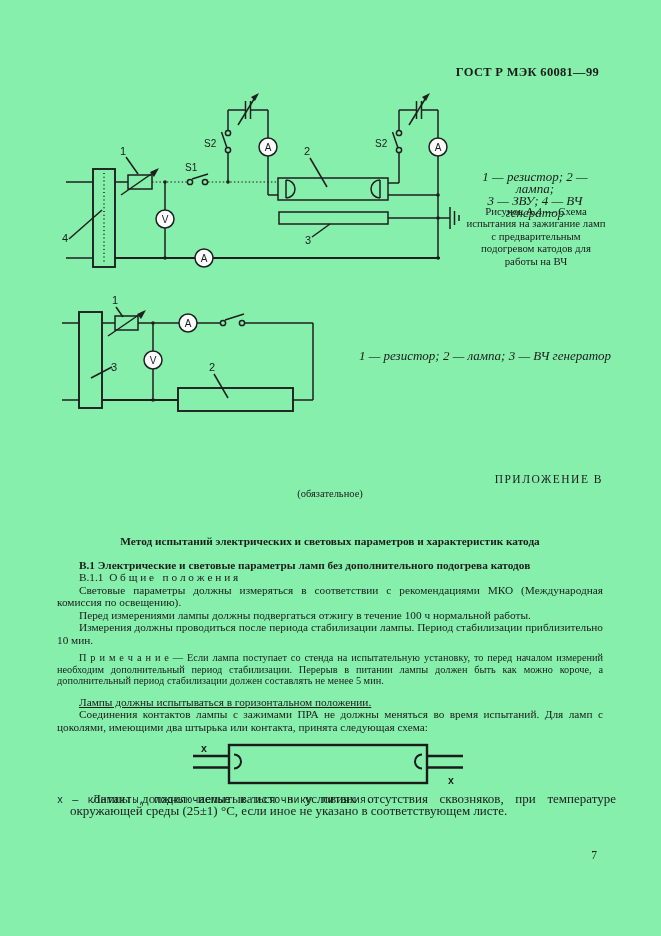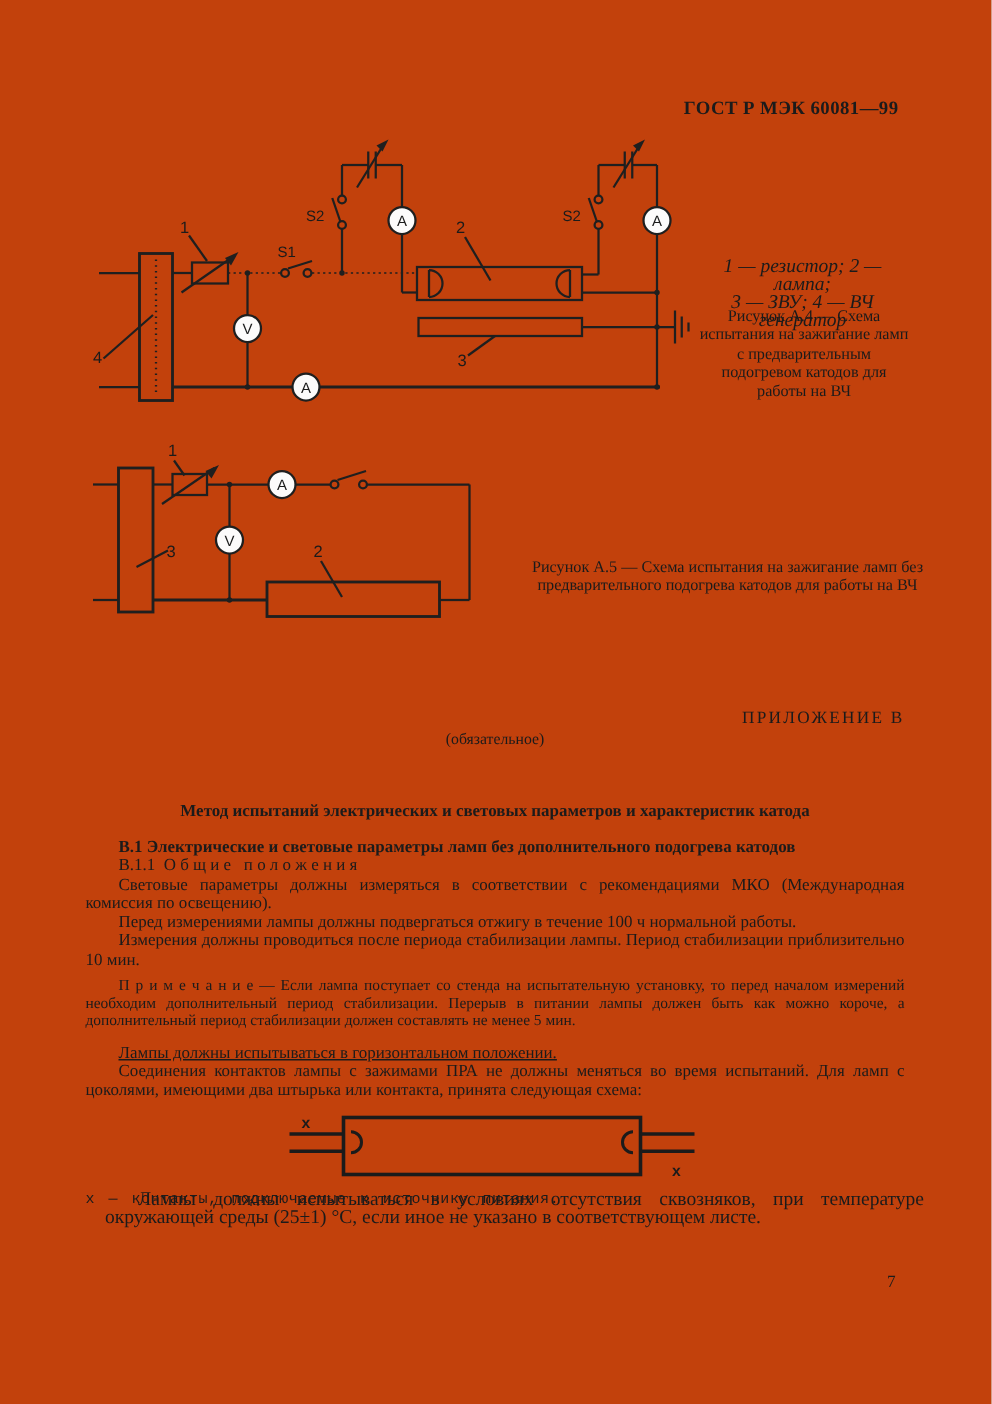--- a/index.html
+++ b/index.html
@@ -1,19 +1,19 @@
 <!DOCTYPE html>
 <html><head>
 <meta charset="utf-8">
 <style>
   html,body{margin:0;padding:0;background:#e8e8e8;}
   .page{
     position:relative;
     width:661px;height:936px;
-    background:#c2410c;
+    background:#86efac;
     font-family:"Liberation Serif", serif;
     color:#1b1b1b;
     overflow:hidden;
   }
   .abs{position:absolute;}
   .doc-header{
     top:65px;right:62px;
     font-size:12.5px;font-weight:bold;letter-spacing:.3px;
   }
   .fig-a4-svg{left:58px;top:88px;}
@@ -247,21 +247,21 @@
     </g>
     <g>
       <rect class="w2" x="120" y="98" width="115" height="23" fill="#fcfbfb"></rect>
     </g>
     <text x="53" y="81">3</text>
     <line class="w" x1="33" y1="88" x2="54" y2="77"></line>
     <text x="151" y="81">2</text>
     <line class="w" x1="156" y1="84" x2="170" y2="108"></line>
   </svg>
 
-  <div class="abs fig-caption fig-a5-caption">Рисунок А.5 — Схема испытания на зажигание ламп без предварительного подогрева катодов для работы на ВЧ</div>
+  <div class="abs fig-legend fig-a5-legend">1 — резистор; 2 — лампа; 3 — ВЧ генератор</div>
 
   <div class="abs appendix-title">ПРИЛОЖЕНИЕ В</div>
   <div class="abs main-heading">Метод испытаний электрических и световых параметров и характеристик катода</div>
   <div class="abs appendix-subtitle">(обязательное)</div>
 
   <div class="abs body-text">
     <p class="bold">В.1 Электрические и световые параметры ламп без дополнительного подогрева катодов</p>
     <p class="spread">В.1.1  О б щ и е   п о л о ж е н и я</p>
     <p>Световые параметры должны измеряться в соответствии с рекомендациями МКО (Международная комиссия по освещению).</p>
     <p>Перед измерениями лампы должны подвергаться отжигу в течение 100 ч нормальной работы.</p>

